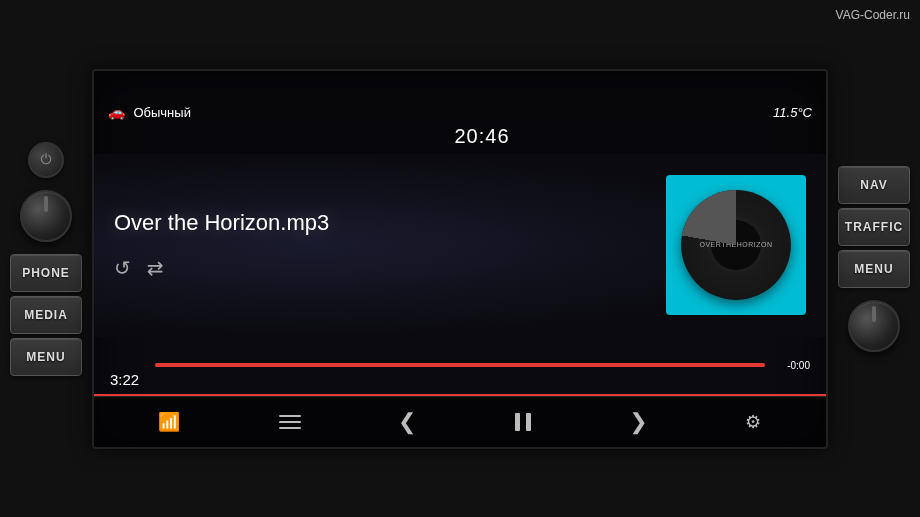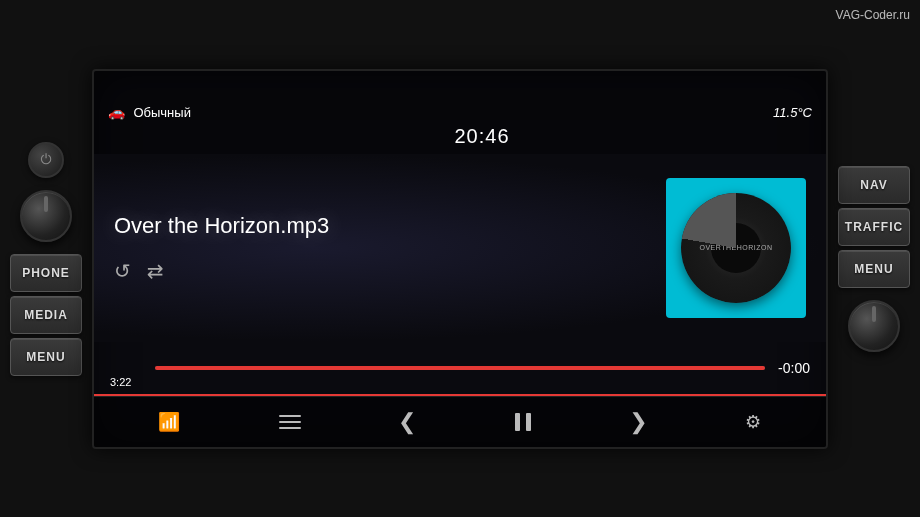--- a/index.html
+++ b/index.html
@@ -209,42 +209,42 @@
     }
 
     .time-row {
       display: flex;
       align-items: center;
       gap: 10px;
     }
 
     .time-elapsed {
       color: #fff;
-      font-size: 11px;
+      font-size: 15px;
       min-width: 35px;
       margin-top: 28px;
     }
 
     .progress-bar-container {
       flex: 1;
       height: 4px;
       background: #333;
       border-radius: 2px;
       position: relative;
     }
 
     .progress-fill {
       height: 100%;
       background: #e53935;
       border-radius: 2px;
     }
 
     .time-remaining {
       color: #fff;
-      font-size: 14px;
+      font-size: 10px;
       min-width: 35px;
       text-align: right;
     }
 
     
     .bottom-toolbar {
       display: flex;
       align-items: center;
       justify-content: space-around;
       padding: 8px 16px;

